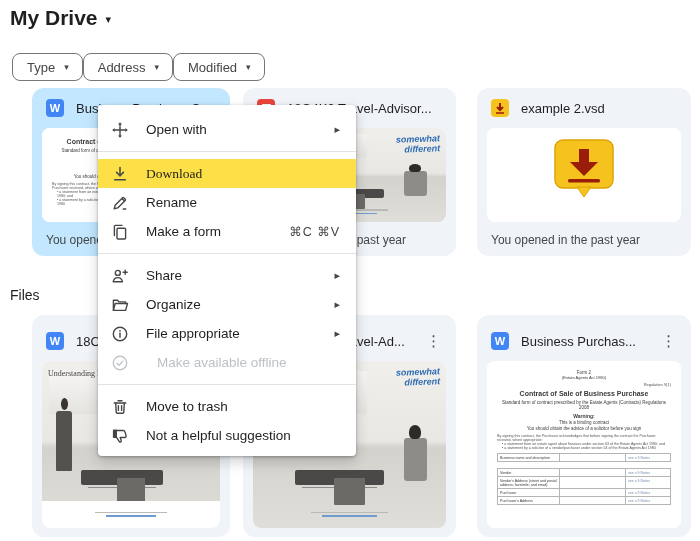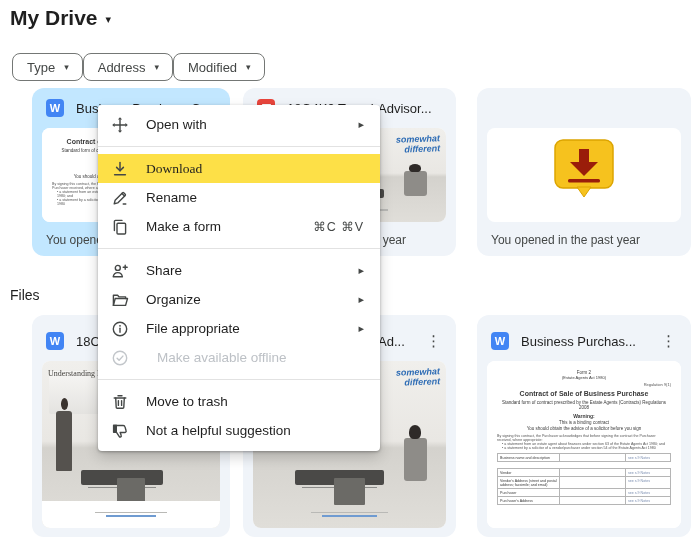--- a/index.html
+++ b/index.html
@@ -73,22 +73,22 @@
   .doc table { width:100%; border-collapse:collapse; margin-top:3px; }
   .doc td { border:0.5px solid #b5b5b5; font-size:3.6px; padding:1.5px 2px; vertical-align:top; text-align:left; }
   .doc td.lbl { width:36%; }
   .doc td.note { width:26%; color:#7a8db0; }
   .doc .gap { height:3px; }
 
   
   .vsdbig { position:absolute; left:50%; top:46%; transform:translate(-50%,-50%); }
 
   
-  .menu { position:absolute; left:98px; top:105px; width:282px; background:#fff; border-radius:4px;
-          padding:5px 0 6px; z-index:50;
+  .menu { position:absolute; left:98px; top:105px; width:258px; background:#fff; border-radius:4px;
+          padding:10px 0 6px; z-index:50;
           box-shadow:0 1px 3px rgba(0,0,0,.3), 0 6px 14px rgba(0,0,0,.18); }
   .mi { height:29px; display:flex; align-items:center; padding:0 16px 0 13px; cursor:pointer; }
   .mi.hl { background:#fde047;font-family:Liberation Serif, serif; }
   .mi-ic { width:18px; height:18px; flex:none; display:flex; align-items:center; justify-content:center; }
   .mi-label { font-size:13.5px; color:#1f1f1f; margin-left:17px; white-space:nowrap; }
   .mi.dis { cursor:default; }
   .mi.dis .mi-label { color:#bdc1c6;margin-left:28px; }
   .mi-short { margin-left:auto; font-size:12.5px; color:#444746; letter-spacing:1px; }
   .mi-arrow { margin-left:auto; font-size:11px; color:#444746; }
   .mdiv { height:1px; background:#e2e2e2; margin:7px 0; }
@@ -160,20 +160,29 @@
         <div class="cap">
             <i></i>
             <i class="blue"></i>
           </div>
       </div>
     </div>
     <div class="foot">You opened in the past year</div>
   </div>
 
   <div class="card r1 c3">
+    <div class="chd">
+      <span class="badge vsd">
+        <svg width="14" height="14" viewBox="0 0 14 14">
+            <path d="M7 2v6M4 6l3 3 3-3" stroke="#9a1d0a" stroke-width="2" fill="none"></path>
+            <path d="M3 12h8" stroke="#9a1d0a" stroke-width="1.5"></path>
+          </svg>
+      </span>
+      <span class="ctitle">example 2.vsd</span>
+    </div>
     <div class="thumb">
       <div class="vsdbig">
         <svg width="72" height="68" viewBox="0 0 72 68">
           <rect x="7" y="3" width="58" height="48" rx="8" fill="#f6c21e" stroke="#dca400" stroke-width="1.5"></rect>
           <path d="M29 50 L36 60 L43 50 Z" fill="#f6c21e" stroke="#dca400" stroke-width="1"></path>
           <rect x="31" y="12" width="10" height="14" fill="#9a1d0a"></rect>
           <path d="M22 25 L36 39 L50 25 Z" fill="#9a1d0a"></path>
           <rect x="20" y="42" width="32" height="3.5" rx="1.5" fill="#9a1d0a"></rect>
         </svg>
       </div>

